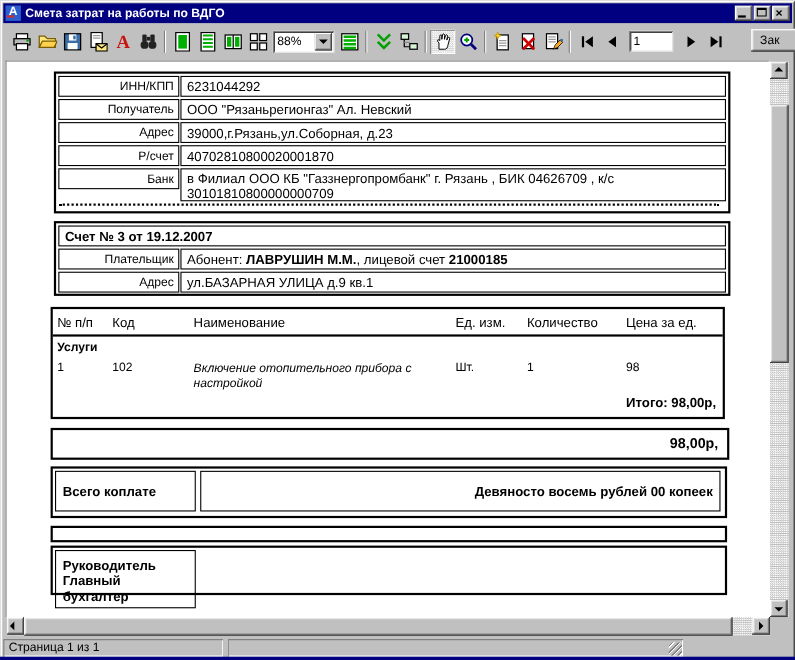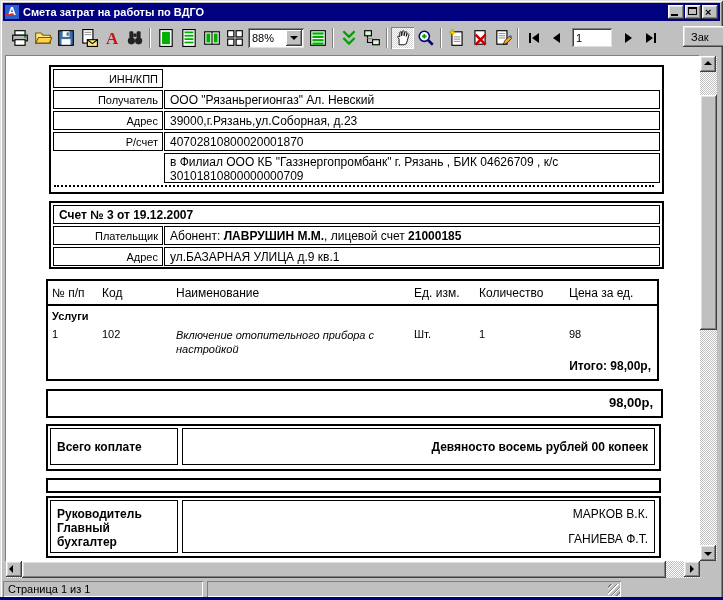--- a/index.html
+++ b/index.html
@@ -341,26 +341,28 @@
         </span>
       </button>
     <button class="close-btn">Зак</button>
   </div>
 
   <div class="docarea">
     <div class="page-inner">
 
       <div class="grp" style="left:42px; top:8px; width:615px; height:129px;">
         <div class="ibox lbl" style="left:2px; top:2px;  width:110px; height:19px;">ИНН/КПП</div>
+        <div class="ibox val" style="left:113px; top:2px;  width:496px; height:19px;">6231044292</div>
         <div class="ibox lbl" style="left:2px; top:23px; width:110px; height:19px;">Получатель</div>
         <div class="ibox val" style="left:113px; top:23px; width:496px; height:19px;">ООО "Рязаньрегионгаз" Ал. Невский</div>
         <div class="ibox lbl" style="left:2px; top:44px; width:110px; height:19px;">Адрес</div>
         <div class="ibox val" style="left:113px; top:44px; width:496px; height:19px;">39000,г.Рязань,ул.Соборная, д.23</div>
         <div class="ibox lbl" style="left:2px; top:65px; width:110px; height:19px;">Р/счет</div>
         <div class="ibox val" style="left:113px; top:65px; width:496px; height:19px;">40702810800020001870</div>
+        <div class="ibox lbl" style="left:2px; top:86px; width:110px; height:19px;">Банк</div>
         <div class="ibox val wrap2" style="left:113px; top:86px; width:496px; height:30px;">в Филиал ООО КБ "Газзнергопромбанк" г. Рязань , БИК  04626709 , к/с 30101810800000000709</div>
         <div class="dash" style="left:3px; top:118px; width:600px;"></div>
       </div>
 
       <div class="grp" style="left:42px; top:144px; width:615px; height:68px;">
         <div class="ibox bold" style="left:2px; top:2px; width:607px; height:19px; padding-left:5px; line-height:18px; font-size:12px;">Счет № 3 от 19.12.2007</div>
         <div class="ibox lbl" style="left:2px; top:23px; width:110px; height:19px;">Плательщик</div>
         <div class="ibox val" style="left:113px; top:23px; width:496px; height:19px;"><span>Абонент: </span><span class="bold">ЛАВРУШИН  М.М.</span><span>, лицевой счет </span><span class="bold">21000185</span></div>
         <div class="ibox lbl" style="left:2px; top:44px; width:110px; height:19px;">Адрес</div>
         <div class="ibox val" style="left:113px; top:44px; width:496px; height:19px;">ул.БАЗАРНАЯ УЛИЦА д.9 кв.1</div>
@@ -386,29 +388,25 @@
 
       <div class="sumbox" style="left:39px; top:332px; width:617px; height:29px;">98,00р,</div>
 
       <div class="grp" style="left:39px; top:367px; width:615px; height:47px;">
         <div class="labelbox" style="left:2px; top:2px; width:128px; height:37px;">Всего коплате</div>
         <div class="valuebox" style="left:134px; top:2px; width:473px; height:37px;">Девяносто восемь рублей 00 копеек</div>
       </div>
 
       <div class="grp" style="left:39px; top:421px; width:615px; height:15px;"></div>
 
-      <div class="grp" style="left:39px; top:439px; width:615px; height:62px;">
+      <div class="grp" style="left:39px; top:439px; width:615px; height:45px;">
         <div class="sig-left" style="left:2px; top:2px; width:128px; height:53px;">
           <span>Руководитель</span>
           <span>Главный бухгалтер</span>
         </div>
-        <div class="sig-right" style="left:134px; top:2px; width:473px; height:53px;">
-          <span>МАРКОВ В.К.</span>
-          <span>ГАНИЕВА Ф.Т.</span>
-        </div>
       </div>
 
     </div>
   </div>
 
   <div class="vscroll dither">
     <div class="sb-btn" style="left:0; top:0;">
         <span class="arr up"></span>
       </div>
     <div class="thumb" style="left:0; top:39px; width:17px; height:235px;"></div>

